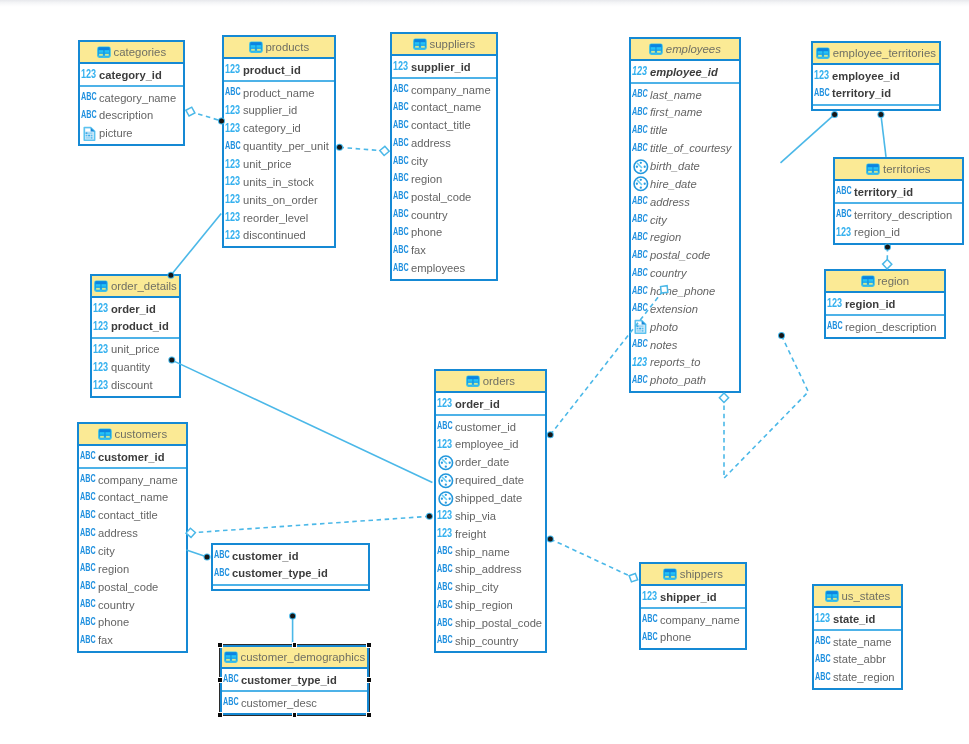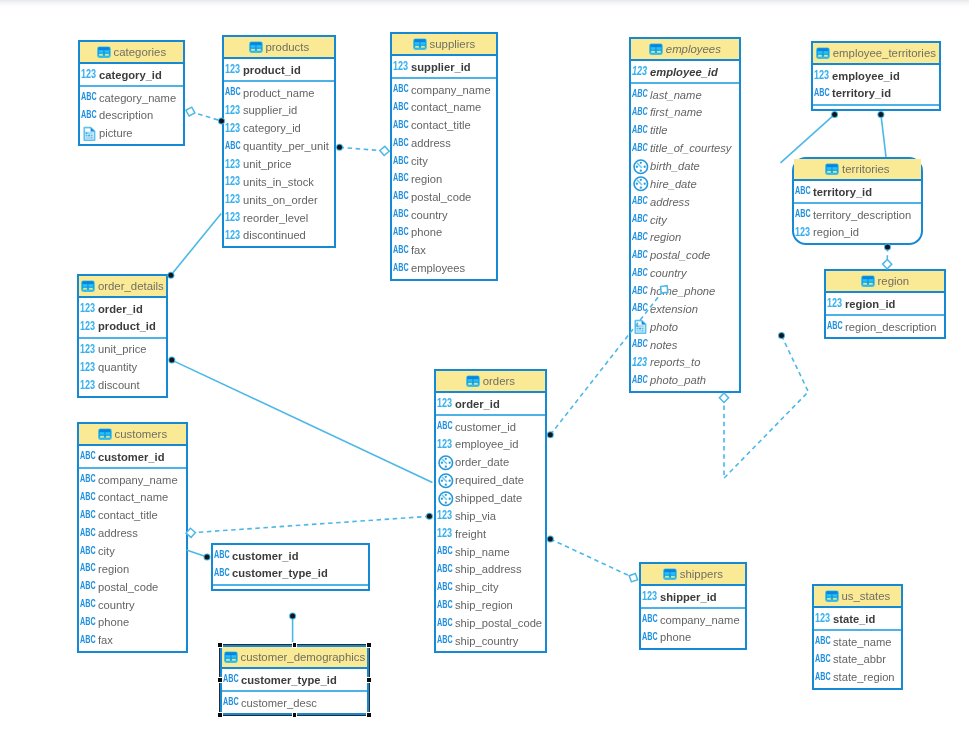--- a/index.html
+++ b/index.html
@@ -521,21 +521,21 @@
         </div>
         <div class="fld pk">
           <svg class="ic" viewBox="0 0 17 17.8">
             <text x="1.0" y="13.3" font-size="10.8" textLength="15.6" lengthAdjust="spacingAndGlyphs" font-family="&quot;Liberation Sans&quot;,sans-serif" font-weight="bold" fill="#1f90df">ABC</text>
           </svg>
           <span class="lbl">territory_id</span>
         </div>
       </div>
       <div class="sect last" style="height: 3px; padding: 0px;"></div>
     </div>
-    <div class="tbl" style="left: 792px; top: 157px; width: 131px; border-radius: 14px;">
+    <div class="tbl" style="left: 833px; top: 157px; width: 131px;">
       <div class="hdr">
         <svg viewBox="0 0 13.9 12.2" width="13.9" height="12.2" style="display:block;flex:0 0 13.9px">
           <rect x="0.1" y="0.6" width="13.7" height="11.3" rx="2.3" fill="#3cc1e9"></rect>
           <rect x="1.1" y="1.3" width="11.7" height="8.3" rx="1.2" fill="#1496dd"></rect>
           <path d="M1.6 1.4 H12.3 V4.2 H1.6 Z" fill="#0b84e1"></path>
           <rect x="1.8" y="4.2" width="4.5" height="2.5" fill="#24c2f7"></rect>
           <rect x="7.6" y="4.2" width="4.5" height="2.5" fill="#24c2f7"></rect>
           <rect x="1.6" y="7.3" width="4.8" height="3.6" rx="0.8" fill="#31b4ea"></rect>
           <rect x="7.5" y="7.3" width="4.8" height="3.6" rx="0.8" fill="#31b4ea"></rect>
           <rect x="2.2" y="8.2" width="3.6" height="1.4" fill="#f7f77e"></rect>
@@ -591,21 +591,21 @@
       </div>
       <div class="sect last">
         <div class="fld">
           <svg class="ic" viewBox="0 0 17 17.8">
             <text x="1.0" y="13.3" font-size="10.8" textLength="15.6" lengthAdjust="spacingAndGlyphs" font-family="&quot;Liberation Sans&quot;,sans-serif" font-weight="bold" fill="#1f90df">ABC</text>
           </svg>
           <span class="lbl">region_description</span>
         </div>
       </div>
     </div>
-    <div class="tbl" style="left: 77px; top: 274px; width: 91px;">
+    <div class="tbl" style="left: 90px; top: 274px; width: 91px;">
       <div class="hdr">
         <svg viewBox="0 0 13.9 12.2" width="13.9" height="12.2" style="display:block;flex:0 0 13.9px">
           <rect x="0.1" y="0.6" width="13.7" height="11.3" rx="2.3" fill="#3cc1e9"></rect>
           <rect x="1.1" y="1.3" width="11.7" height="8.3" rx="1.2" fill="#1496dd"></rect>
           <path d="M1.6 1.4 H12.3 V4.2 H1.6 Z" fill="#0b84e1"></path>
           <rect x="1.8" y="4.2" width="4.5" height="2.5" fill="#24c2f7"></rect>
           <rect x="7.6" y="4.2" width="4.5" height="2.5" fill="#24c2f7"></rect>
           <rect x="1.6" y="7.3" width="4.8" height="3.6" rx="0.8" fill="#31b4ea"></rect>
           <rect x="7.5" y="7.3" width="4.8" height="3.6" rx="0.8" fill="#31b4ea"></rect>
           <rect x="2.2" y="8.2" width="3.6" height="1.4" fill="#f7f77e"></rect>

